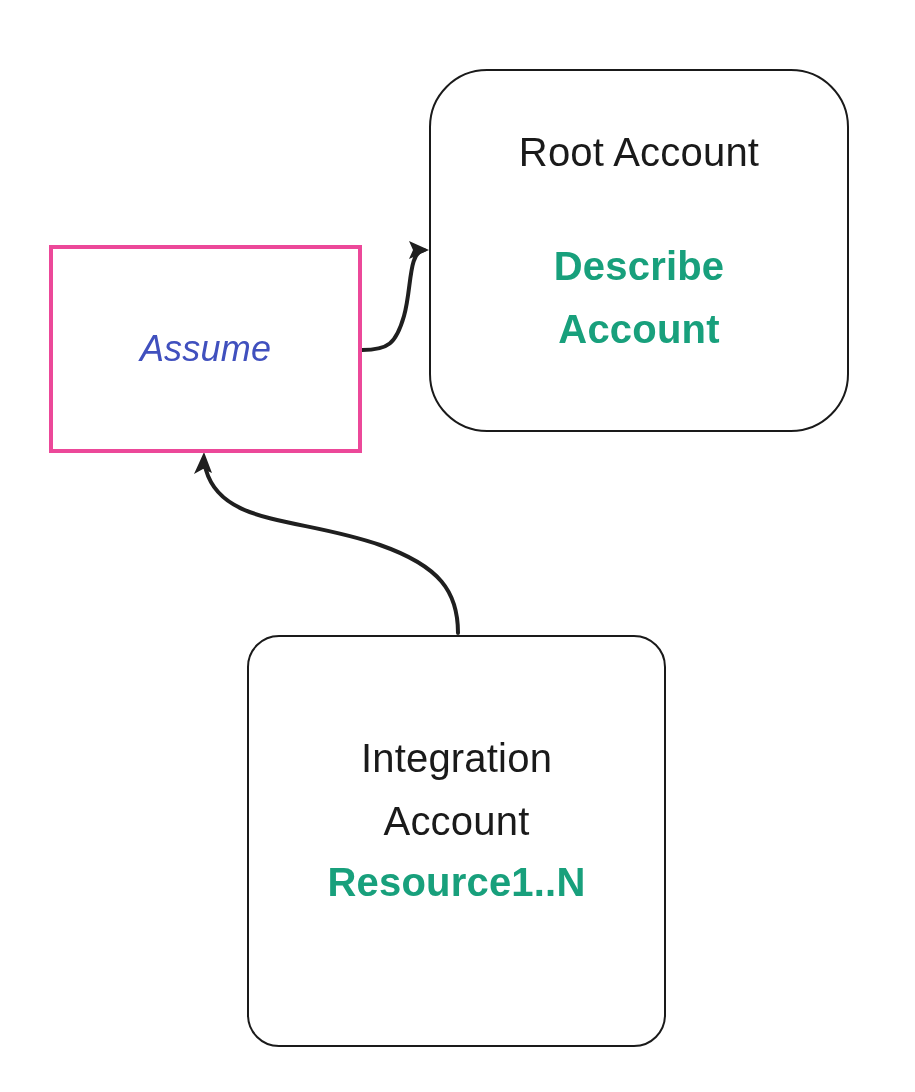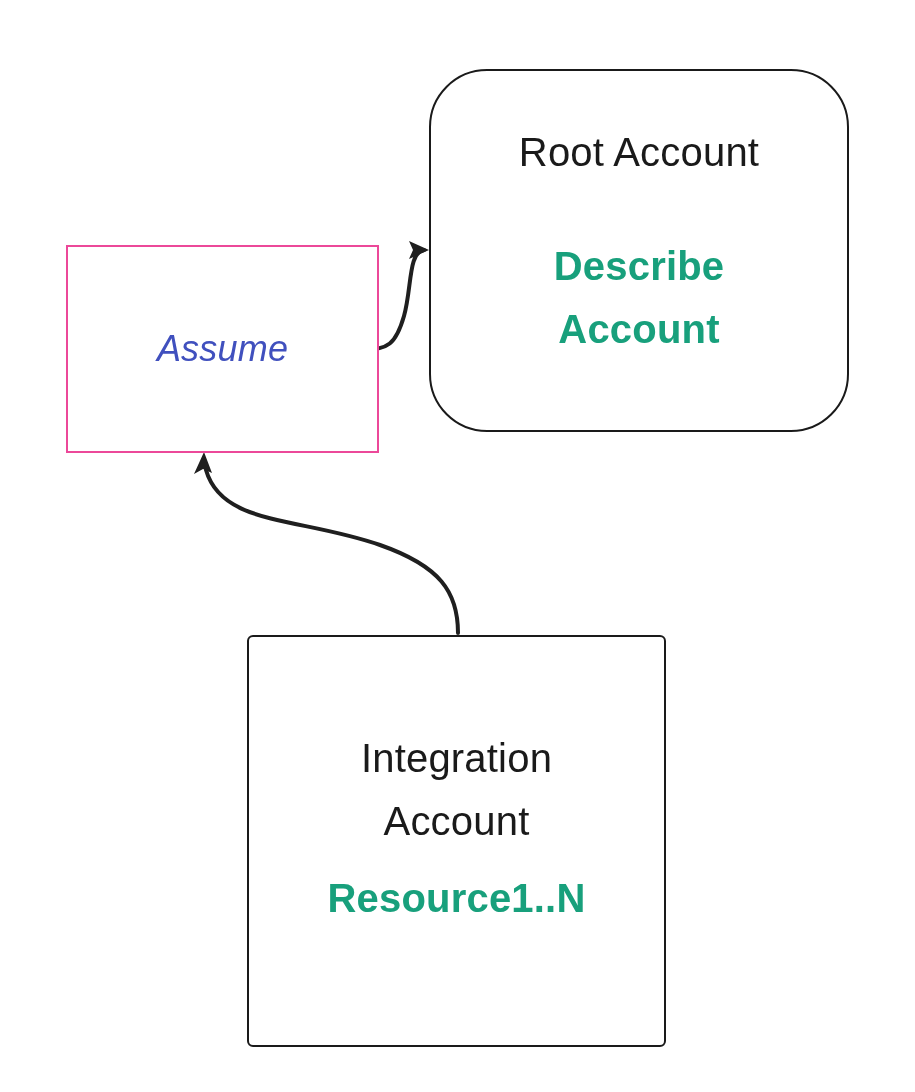--- a/index.html
+++ b/index.html
@@ -55,57 +55,57 @@
     margin-top: 62px;
     font-size: 40px;
     line-height: 1.58;
     font-weight: 700;
     color: #18a07c;
     letter-spacing: 0.2px;
   }
 
   
   #node-assume-role {
-    left: 66px;
+    left: 49px;
     top: 245px;
     width: 313px;
     height: 208px;
-    border: 2px solid #ec4899;
+    border: 4px solid #ec4899;
     border-radius: 0;
     justify-content: center;
   }
   #node-assume-role .role-label {
     font-size: 36px;
     line-height: 1.68;
     font-style: italic;
     font-weight: 400;
     color: #4050be;
     letter-spacing: 0.2px;
   }
 
   
   #node-integration-account {
     left: 247px;
     top: 635px;
     width: 419px;
     height: 412px;
     border: 2px solid #1a1a1a;
-    border-radius: 6px;
+    border-radius: 32px;
     justify-content: flex-start;
     padding-top: 90px;
   }
   #node-integration-account .title {
     font-size: 40px;
     line-height: 1.58;
     color: #1a1a1a;
     font-weight: 400;
     letter-spacing: 0.2px;
   }
   #node-integration-account .resource {
-    margin-top: 18px;
+    margin-top: 2px;
     font-size: 40px;
     line-height: 1.35;
     font-weight: 700;
     color: #18a07c;
     letter-spacing: 0.2px;
   }
   .edge-path {
     fill: none;
     stroke: #1f1f1f;
     stroke-width: 4;

